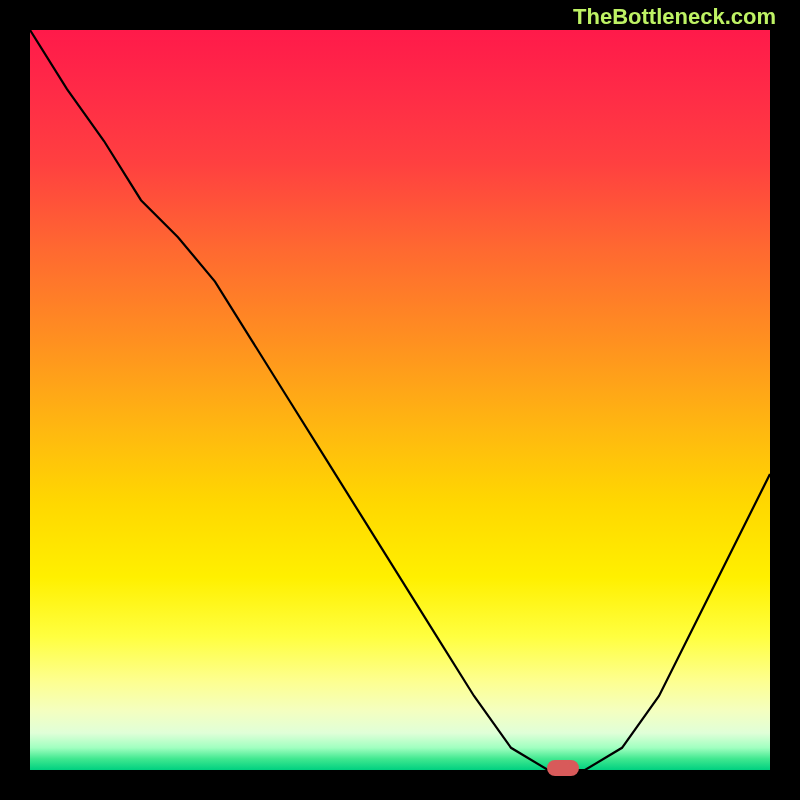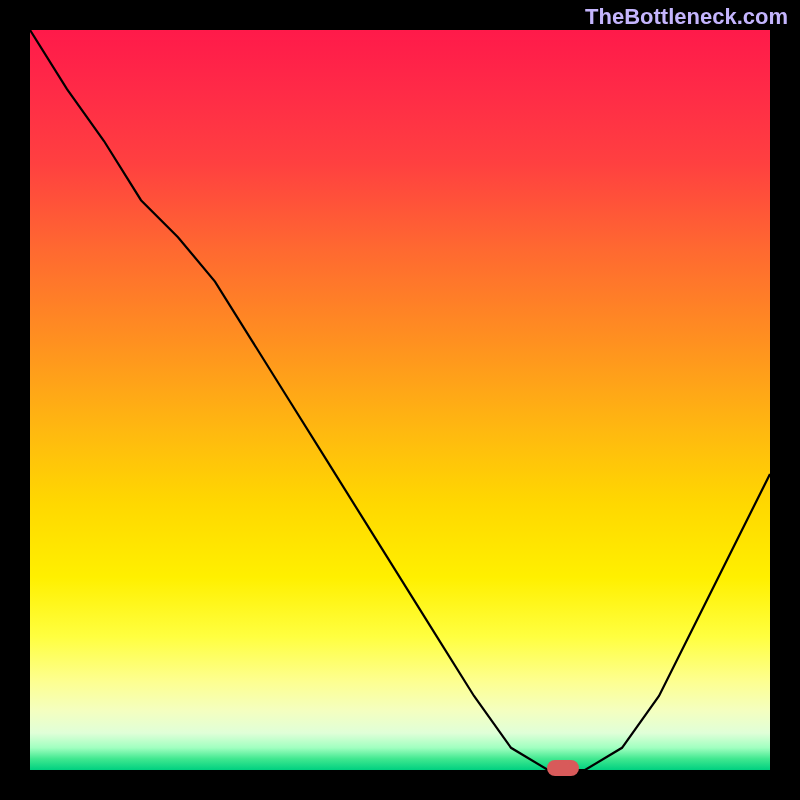--- a/index.html
+++ b/index.html
@@ -7,22 +7,22 @@
     width: 800px;
     height: 800px;
     background: #000;
     position: relative;
     font-family: Arial, sans-serif;
     overflow: hidden;
   }
   .watermark {
     position: absolute;
     top: 4px;
-    right: 12px;
-    color: #c4b5fd;
+    right: 24px;
+    color: #bef264;
     font-size: 22px;
     font-weight: bold;
     z-index: 10;
   }
   .plot-area {
     position: absolute;
     left: 30px;
     top: 30px;
     width: 740px;
     height: 740px;

